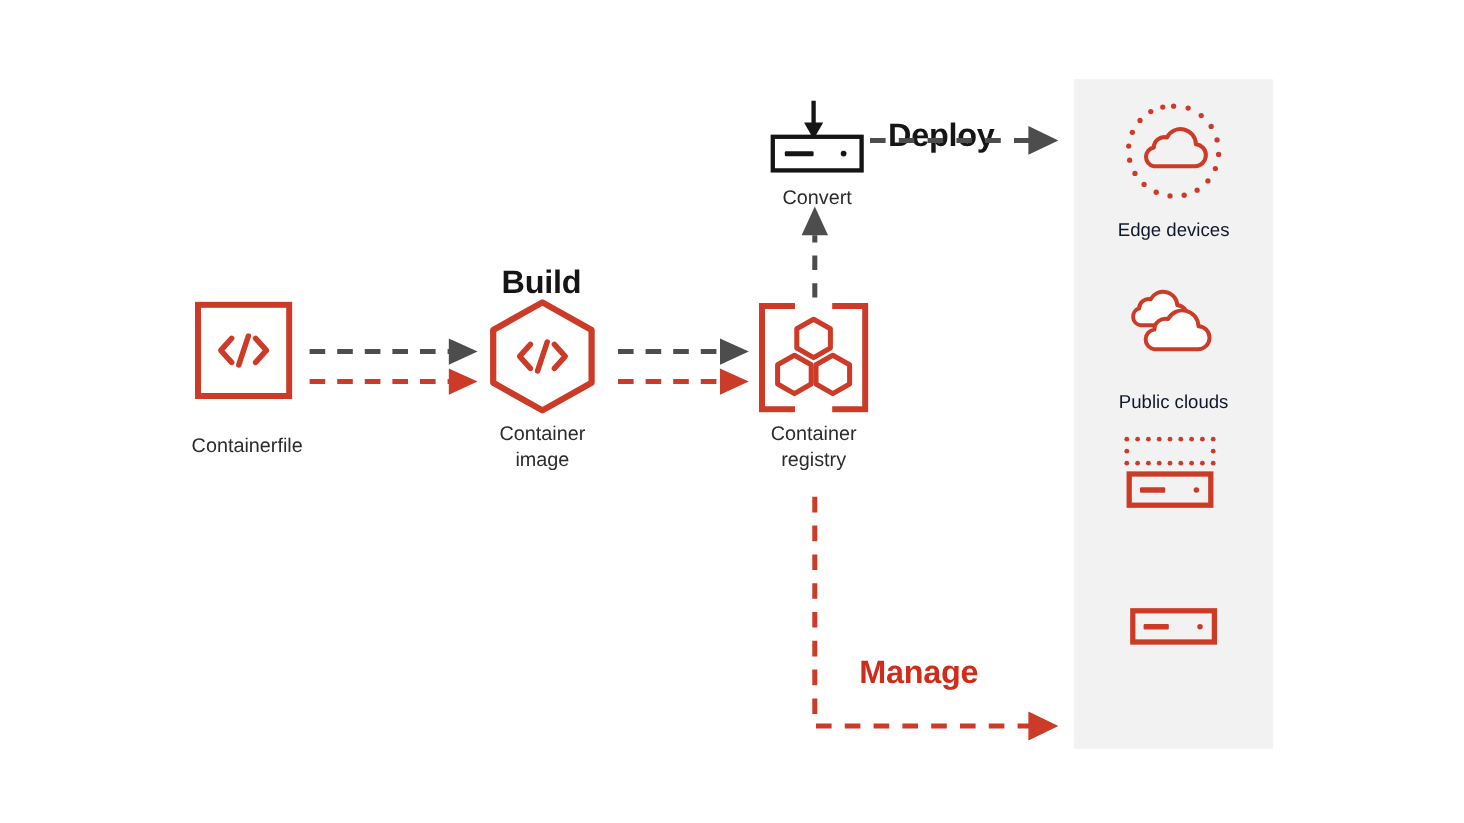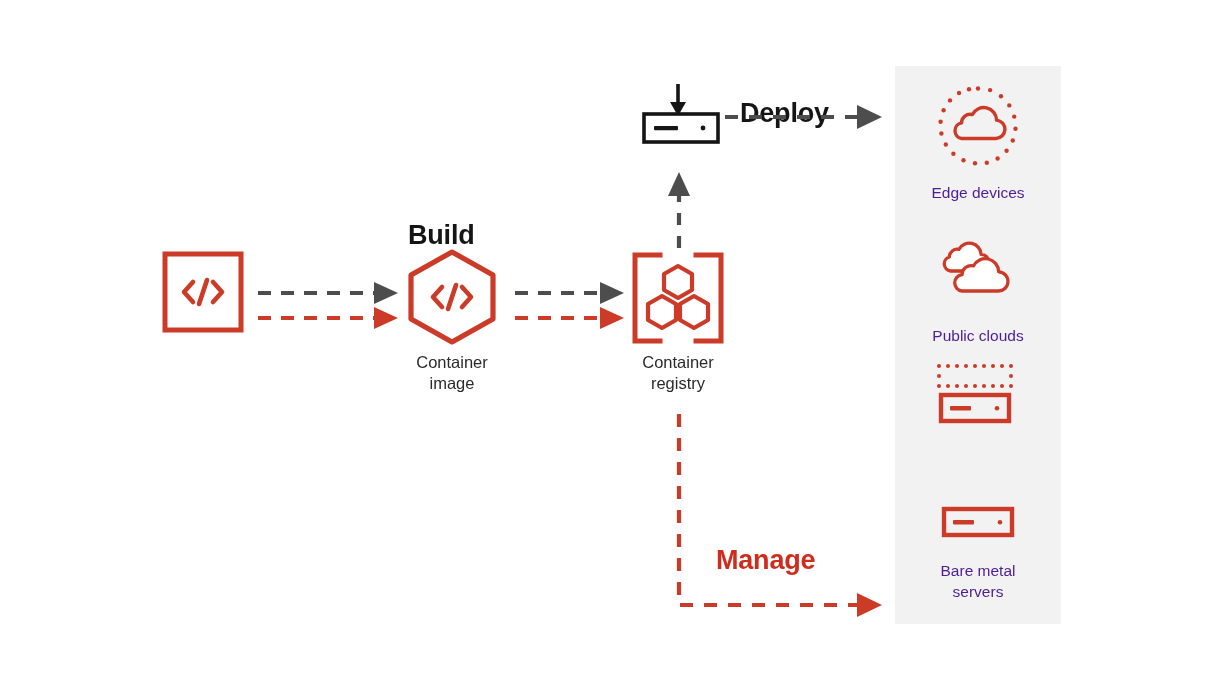--- a/index.html
+++ b/index.html
@@ -35,38 +35,38 @@
     text-align: center;
     color: #2b2b2b;
     font-size: 16.5px;
     line-height: 21px;
     font-family: "Liberation Sans", sans-serif;
     white-space: pre-line;
   }
   .panel-label {
     position: absolute;
     text-align: center;
-    color: #4c1d95;
+    color: #0f172a;
     font-size: 15.5px;
     line-height: 21px;
     font-family: "Liberation Sans", sans-serif;
     white-space: pre-line;
     width: 166px;
     left: 0;
   }
 
   
   .step-title {
     position: absolute;
     font-weight: bold;
     font-family: "Liberation Sans", sans-serif;
     letter-spacing: -0.2px;
     margin-top: 16px;
   }
-  #title-build  { left: 408px; top: 204px; font-size: 27px; color: #151515; }
+  #title-build  { left: 418px; top: 204px; font-size: 27px; color: #151515; }
   #title-deploy { left: 740px; top: 82px;  font-size: 27px; color: #151515; }
   #title-manage { left: 716px; top: 529px; font-size: 27px; color: #d02c1c; }
 
   
   .icon-svg { position: absolute; display: block; }
   .edge-svg { position: absolute; display: block; pointer-events: none; }
 </style>
 </head>
 <body>
 
@@ -133,32 +133,31 @@
       <rect x="6" y="32" width="68" height="26" fill="none" stroke="#cb3b28" stroke-width="4.4"></rect>
       <rect x="15" y="43" width="21" height="4.6" fill="#cb3b28" rx="1"></rect>
       <circle cx="62" cy="45.3" r="2.3" fill="#cb3b28"></circle>
     </svg>
 
     <svg class="icon-svg" style="left:46px; top:440px;" width="74" height="32" viewBox="0 0 74 32">
       <rect x="3" y="3" width="68" height="26" fill="none" stroke="#cb3b28" stroke-width="4.4"></rect>
       <rect x="12" y="14" width="21" height="4.6" fill="#cb3b28" rx="1"></rect>
       <circle cx="59" cy="16.3" r="2.3" fill="#cb3b28"></circle>
     </svg>
-    <div class="panel-label" style="top:494px;">Bare metal
-servers</div>
   </div>
 
   <svg class="icon-svg" style="left:162px; top:251px;" width="82" height="82" viewBox="0 0 82 82">
     <rect x="3" y="3" width="76" height="76" fill="none" stroke="#cb3b28" stroke-width="5"></rect>
     <g fill="none" stroke="#cb3b28" stroke-width="4.6" stroke-linecap="round" stroke-linejoin="round">
       <polyline points="31,31 22,41 31,51"></polyline>
       <polyline points="51,31 60,41 51,51"></polyline>
       <line x1="45" y1="29" x2="37" y2="53"></line>
     </g>
   </svg>
+  <div class="node-label" style="left:126px; top:362px; width:160px;">Containerfile</div>
 
   <div class="step-title" id="title-build">Build</div>
   <svg class="icon-svg" style="left:404px; top:248px;" width="96" height="98" viewBox="0 0 96 98">
     <polygon points="48,4 89,27 89,71 48,94 7,71 7,27" fill="none" stroke="#cb3b28" stroke-width="5.2" stroke-linejoin="round"></polygon>
     <g fill="none" stroke="#cb3b28" stroke-width="4.6" stroke-linecap="round" stroke-linejoin="round">
       <polyline points="38,39 29,49 38,59"></polyline>
       <polyline points="58,39 67,49 58,59"></polyline>
       <line x1="52" y1="37" x2="44" y2="61"></line>
     </g>
   </svg>
@@ -181,20 +180,21 @@
 
   <svg class="icon-svg" style="left:640px; top:82px;" width="82" height="64" viewBox="0 0 82 64">
     <g stroke="#151515" stroke-width="3.6" fill="none" stroke-linecap="butt">
       <line x1="38" y1="2" x2="38" y2="26"></line>
     </g>
     <polygon points="38,34 30,20 46,20" fill="#151515"></polygon>
     <rect x="4" y="32" width="74" height="28" fill="#ffffff" stroke="#151515" stroke-width="3.6"></rect>
     <rect x="14" y="44" width="24" height="4.2" fill="#151515" rx="1"></rect>
     <circle cx="63" cy="46" r="2.4" fill="#151515"></circle>
   </svg>
+  <div class="node-label" style="left:601px; top:155px; width:160px;">Convert</div>
 
   <div class="step-title" id="title-deploy">Deploy</div>
   <div class="step-title" id="title-manage">Manage</div>
 
   <svg class="edge-svg" style="left:0; top:0;" width="1220" height="686" viewBox="0 0 1220 686">
 
     <g>
       <line x1="258" y1="293" x2="376" y2="293" stroke="#4d4d4d" stroke-width="4.2" stroke-dasharray="13 10" stroke-linecap="butt"></line>
       <polygon points="398,293 374,282 374,304" fill="#4d4d4d"></polygon>
     </g>

